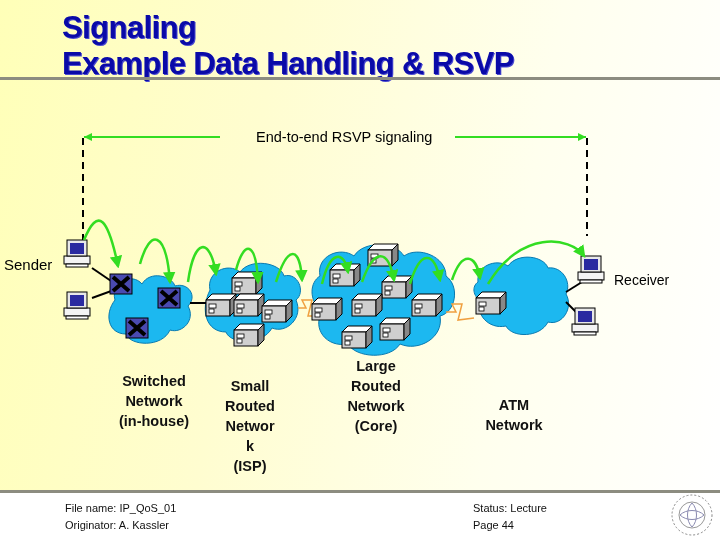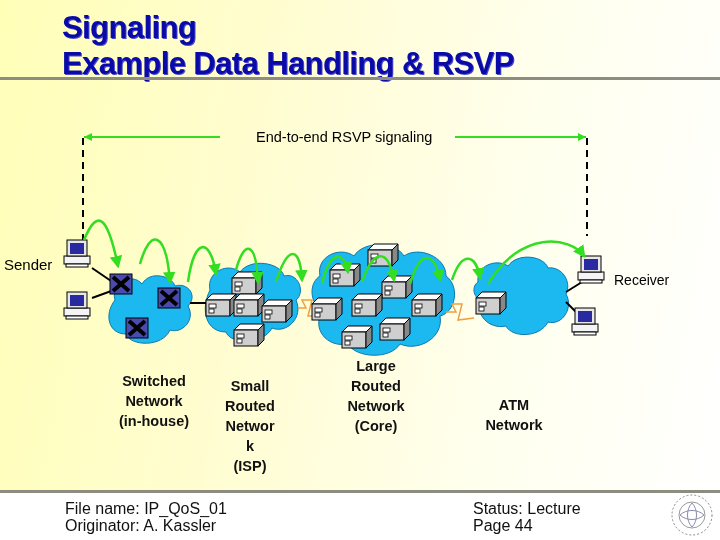--- a/index.html
+++ b/index.html
@@ -18,21 +18,21 @@
     font-weight: bold; font-size: 31px; line-height: 36px;
     color: #0a0aa8; letter-spacing: -0.6px;
     text-shadow: 1px 1px 0 #4a4ad0;
   }
   .rule { position: absolute; left: 0; width: 720px; height: 3px; background: #8c8c80; }
   .rule.top { top: 77px; }
   .rule.bottom { top: 490px; }
   svg.diagram { position: absolute; left: 0; top: 0; }
   .lbl { position: absolute; font-weight: normal; font-size: 15px; color: #000; line-height: 19px; }
   .net-lbl { position: absolute; font-weight: bold; font-size: 14.5px; color: #111; text-align: center; line-height: 20px; }
-  .footer { position: absolute; font-size: 16px; color: #111; line-height: 17px; }
+  .footer { position: absolute; font-size: 11px; color: #111; line-height: 17px; }
 </style>
 </head>
 <body>
 
 <div class="slide-bg"></div>
 
 <div class="title">
   <div>Signaling</div>
   <div>Example Data Handling &amp; RSVP</div>
 </div>

